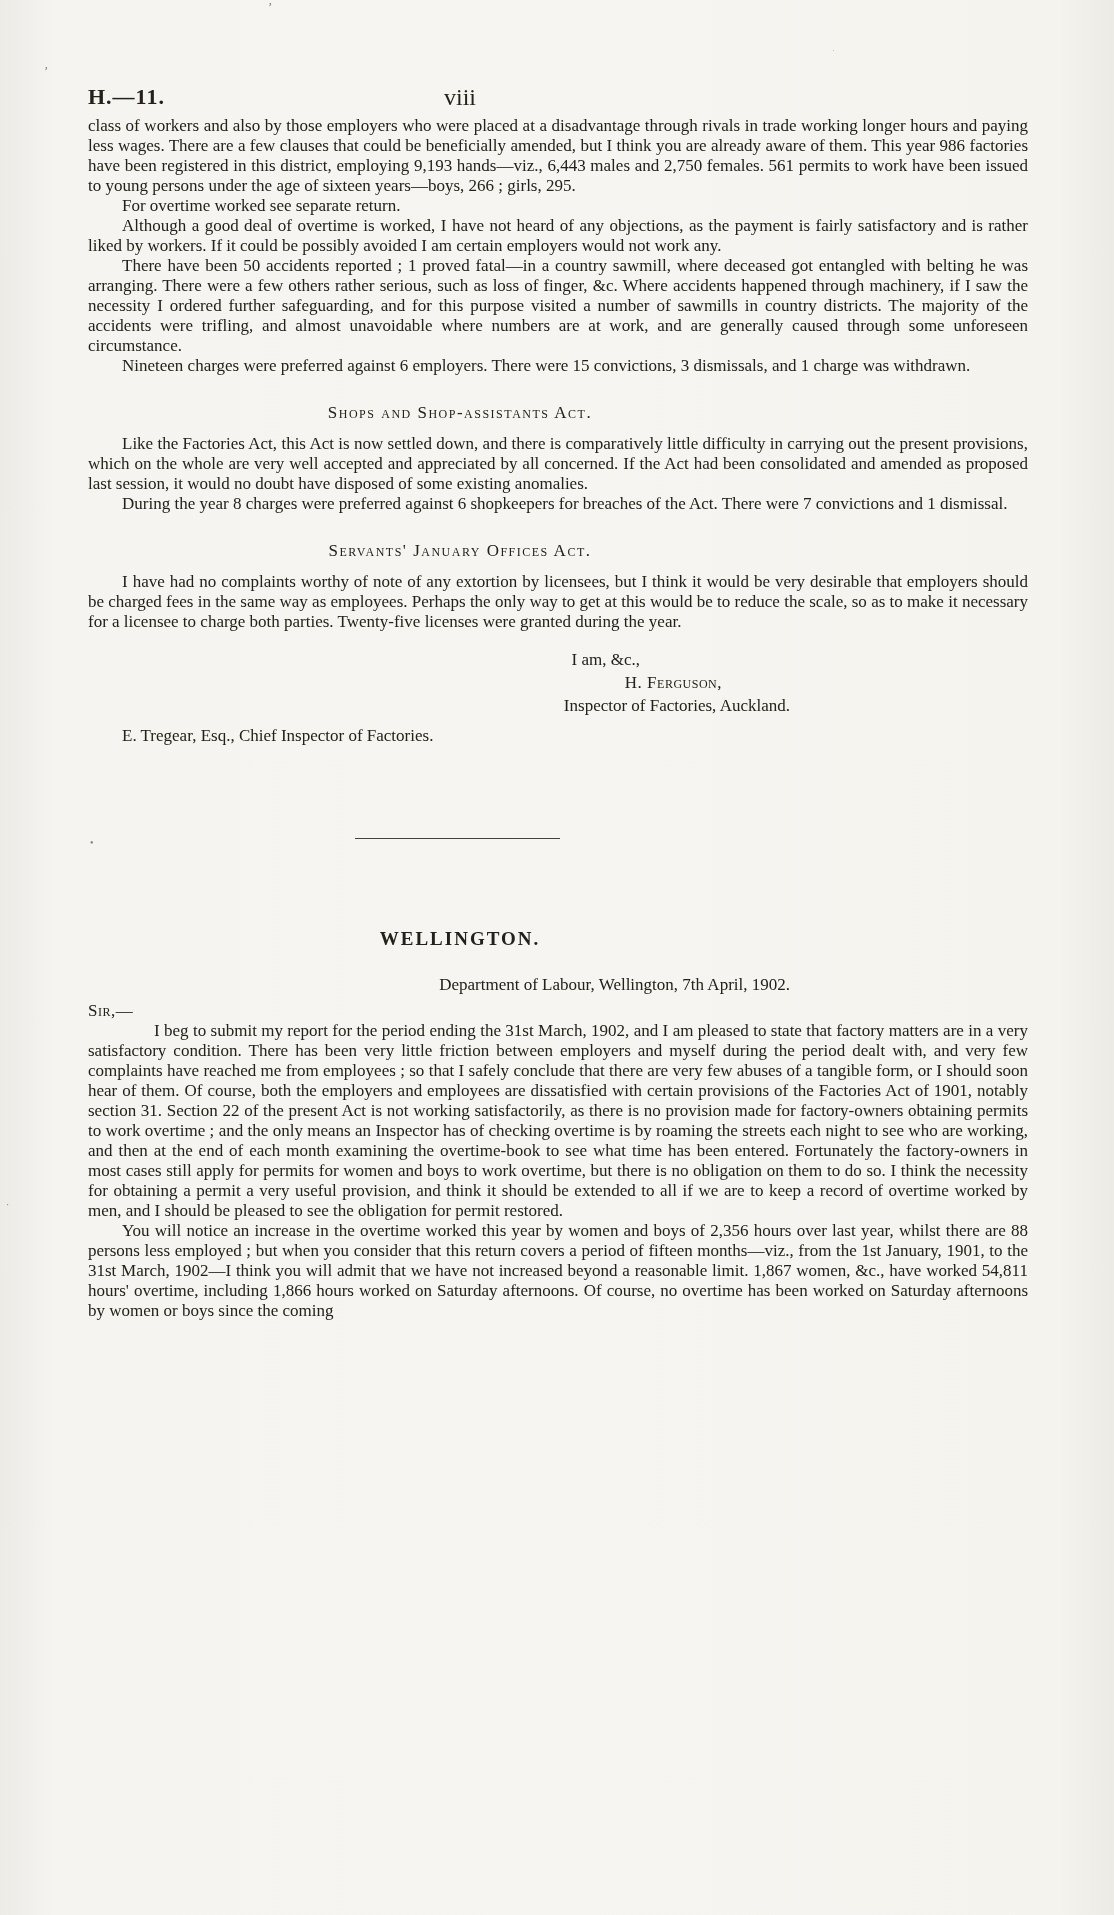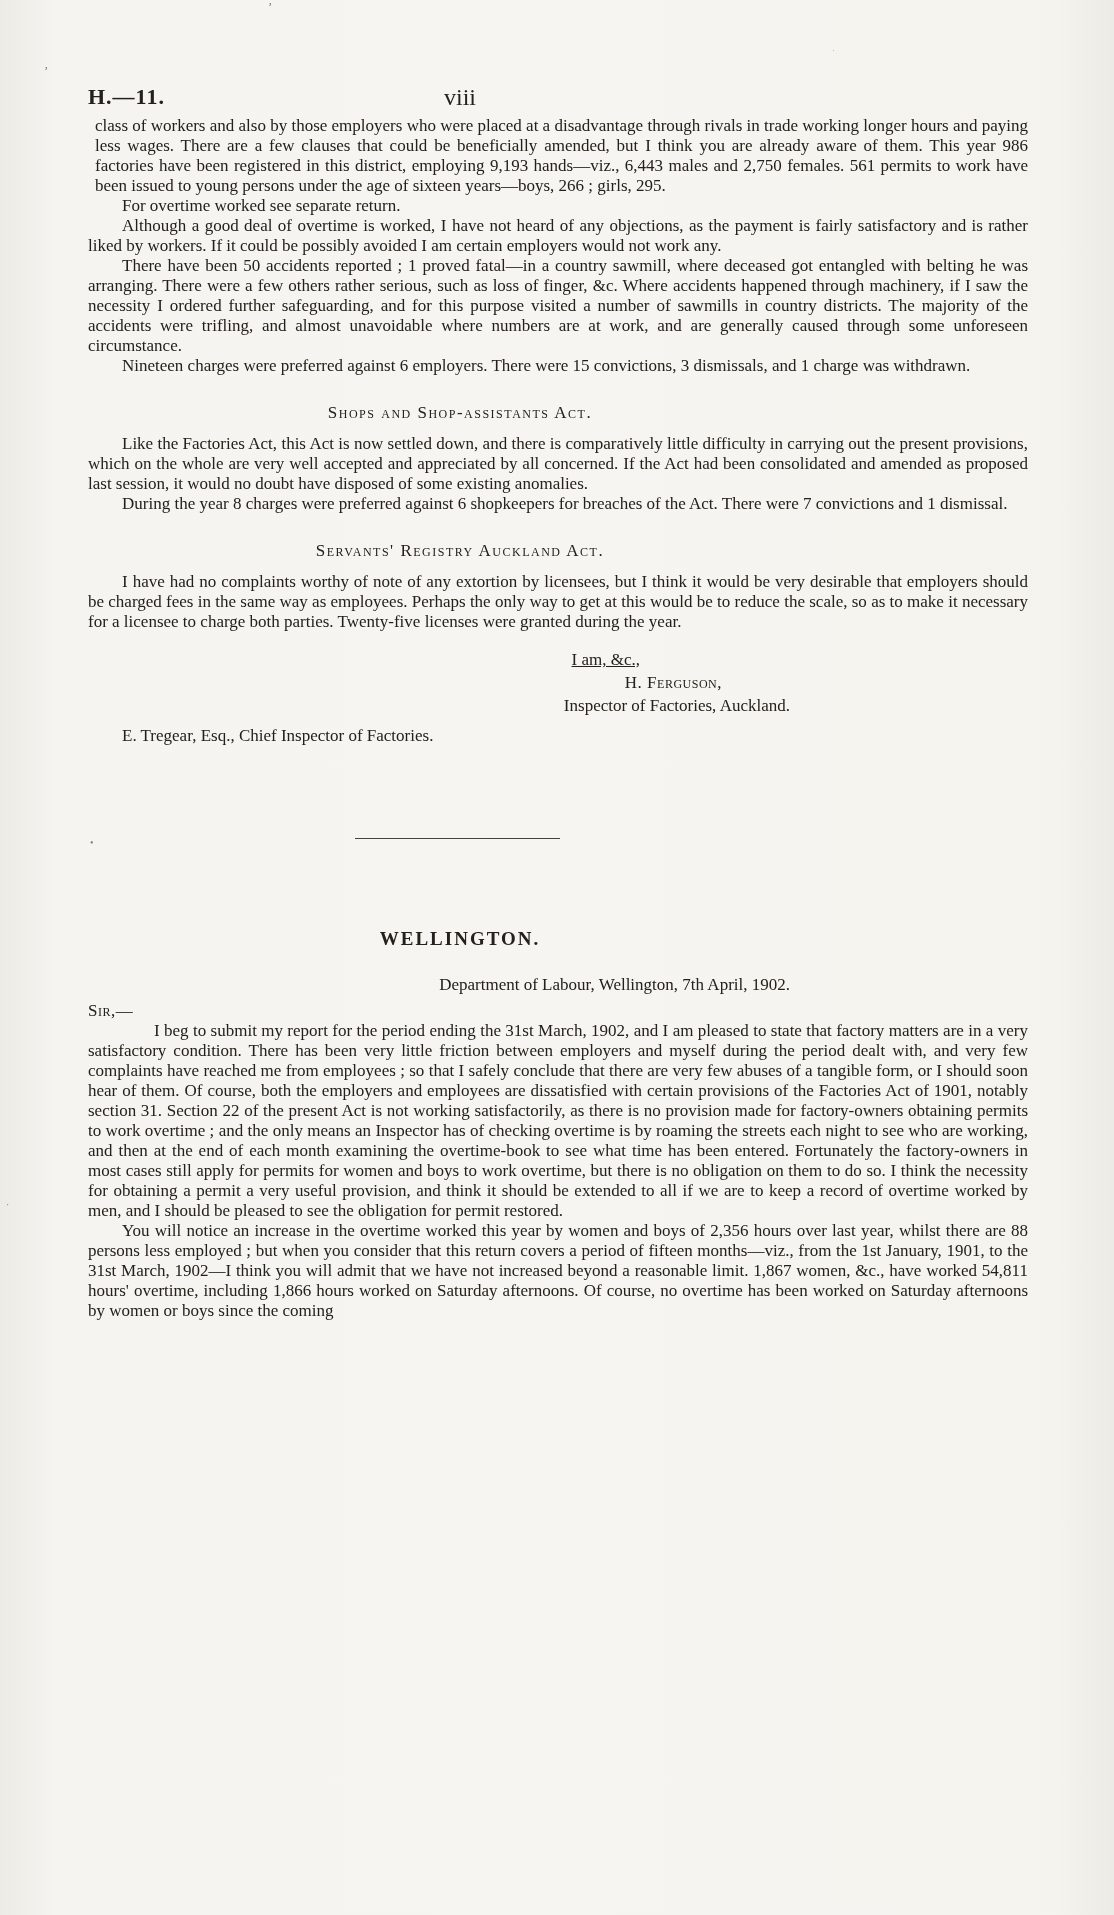--- a/index.html
+++ b/index.html
@@ -17,33 +17,33 @@
   .page-header { position: relative; padding: 84px 88px 0 88px; height: 116px; }
   .doc-ref { font-size: 22px; font-weight: bold; letter-spacing: 1px; }
   .folio { position: absolute; top: 84px; left: 88px; width: 744px; text-align: center; font-size: 24px; }
   .text-column {
     padding: 0 86px 0 88px;
     font-size: 17px;
     line-height: 20px;
     text-align: justify;
   }
   .para { text-indent: 34px; }
-  .para.flush { text-indent: 0; margin-left: 7px; }
+  .para.flush { text-indent: 0; }
   .para.deep { text-indent: 66px; }
   .section-heading {
     width: 744px;
     margin: 27px 0 11px 0;
     text-align: center;
     font-size: 17px;
     font-weight: normal;
     font-variant: small-caps;
     letter-spacing: 1.5px;
   }
   .closing { margin-top: 16px; text-align: right; line-height: 23px; }
-  .valediction { padding-right: 388px; text-decoration: underline; }
+  .valediction { padding-right: 388px; }
   .signature { padding-right: 306px; font-variant: small-caps; letter-spacing: 0.5px; }
   .signature-title { padding-right: 238px; }
   .addressee { margin-top: 9px; text-indent: 34px; text-align: left; }
   .section-rule {
     border: none;
     border-top: 1.5px solid #45423e;
     width: 205px;
     margin: 92px 0 0 267px;
   }
   .place-heading {
@@ -84,21 +84,21 @@
     <p class="para flush">class of workers and also by those employers who were placed at a disadvantage through rivals in trade working longer hours and paying less wages. There are a few clauses that could be beneficially amended, but I think you are already aware of them. This year 986 factories have been registered in this district, employing 9,193 hands—viz., 6,443 males and 2,750 females. 561 permits to work have been issued to young persons under the age of sixteen years—boys, 266 ; girls, 295.</p>
     <p class="para">For overtime worked see separate return.</p>
     <p class="para">Although a good deal of overtime is worked, I have not heard of any objections, as the payment is fairly satisfactory and is rather liked by workers. If it could be possibly avoided I am certain employers would not work any.</p>
     <p class="para">There have been 50 accidents reported ; 1 proved fatal—in a country sawmill, where deceased got entangled with belting he was arranging. There were a few others rather serious, such as loss of finger, &amp;c. Where accidents happened through machinery, if I saw the necessity I ordered further safeguarding, and for this purpose visited a number of sawmills in country districts. The majority of the accidents were trifling, and almost unavoidable where numbers are at work, and are generally caused through some unforeseen circumstance.</p>
     <p class="para">Nineteen charges were preferred against 6 employers. There were 15 convictions, 3 dismissals, and 1 charge was withdrawn.</p>
 
     <h2 class="section-heading">Shops and Shop-assistants Act.</h2>
     <p class="para">Like the Factories Act, this Act is now settled down, and there is comparatively little difficulty in carrying out the present provisions, which on the whole are very well accepted and appreciated by all concerned. If the Act had been consolidated and amended as proposed last session, it would no doubt have disposed of some existing anomalies.</p>
     <p class="para">During the year 8 charges were preferred against 6 shopkeepers for breaches of the Act. There were 7 convictions and 1 dismissal.</p>
 
-    <h2 class="section-heading">Servants' Registry Auckland Act.</h2>
+    <h2 class="section-heading">Servants' January Offices Act.</h2>
     <p class="para">I have had no complaints worthy of note of any extortion by licensees, but I think it would be very desirable that employers should be charged fees in the same way as employees. Perhaps the only way to get at this would be to reduce the scale, so as to make it necessary for a licensee to charge both parties. Twenty-five licenses were granted during the year.</p>
 
     <div class="closing">
       <div class="valediction">I am, &amp;c.,</div>
       <div class="signature">H. Ferguson,</div>
       <div class="signature-title">Inspector of Factories, Auckland.</div>
     </div>
 
     <p class="addressee">E. Tregear, Esq., Chief Inspector of Factories.</p>
 

